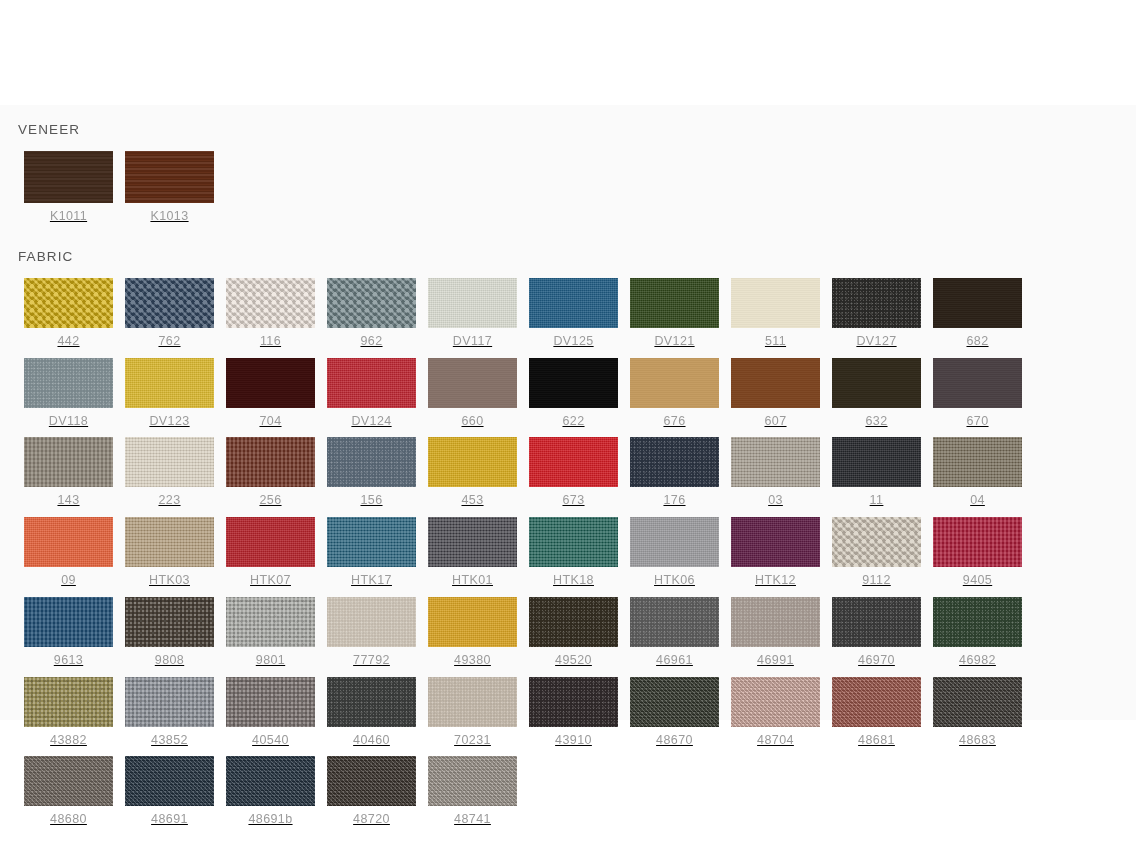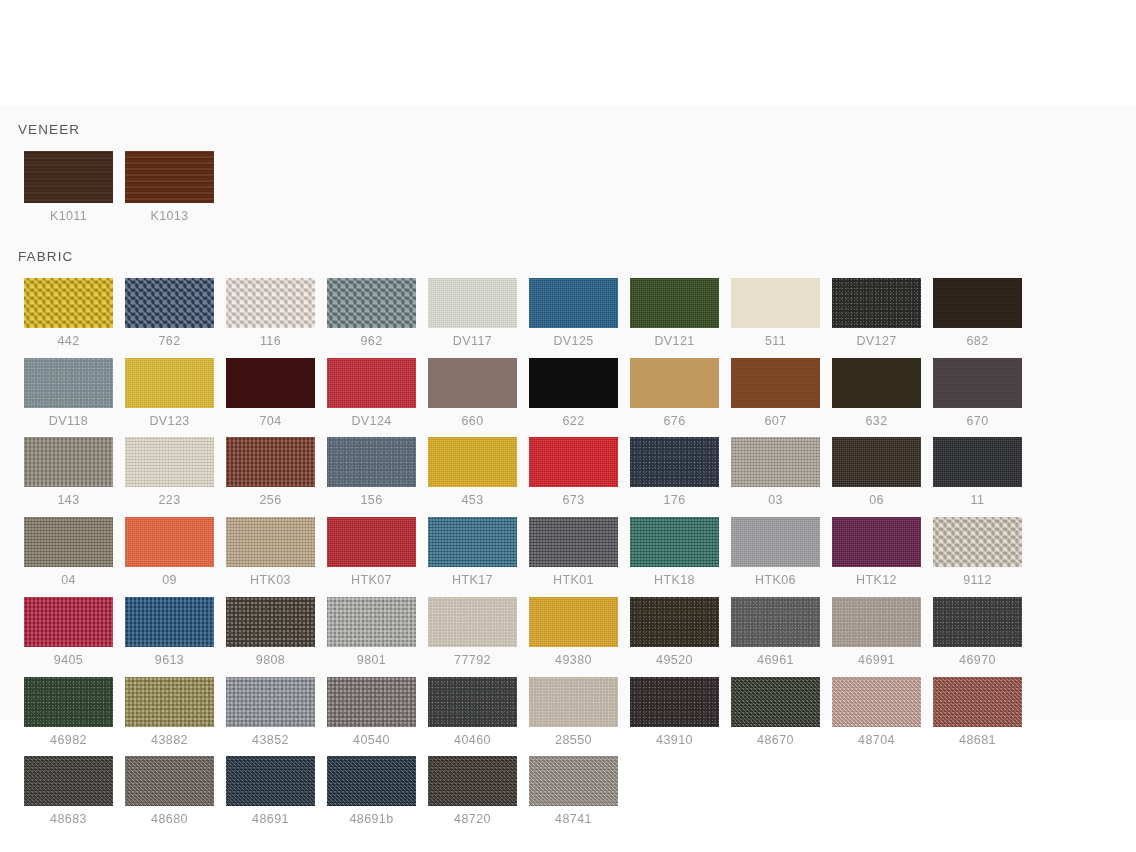--- a/index.html
+++ b/index.html
@@ -41,20 +41,21 @@
     margin-bottom: 14px;
     line-height: 1;
   }
 
   .section + .section { margin-top: 18px; }
 
   .swatch-grid {
     display: flex;
     flex-wrap: wrap;
     gap: 0px;
+    text-decoration: underline;
   }
 
   .swatch {
     width: 101px;
     margin-right: 0px;
     margin-bottom: 9px;
     text-align: center;
     background: transparent;
   }
 
@@ -301,24 +302,20 @@
             </div>
             <div class="swatch">
               <div class="chip tex-speckle" style="background-color: rgb(44, 52, 66);"></div>
               <div class="label">176</div>
             </div>
             <div class="swatch">
               <div class="chip tex-linen" style="background-color: rgb(155, 146, 133);"></div>
               <div class="label">03</div>
             </div>
             <div class="swatch">
-              <div class="chip tex-fine" style="background-color: rgb(46, 36, 28);"></div>
-              <div class="label">06</div>
-            </div>
-            <div class="swatch">
               <div class="chip tex-fine" style="background-color: rgb(36, 38, 42);"></div>
               <div class="label">11</div>
             </div>
             <div class="swatch">
               <div class="chip tex-linen" style="background-color: rgb(110, 100, 80);"></div>
               <div class="label">04</div>
             </div>
             <div class="swatch">
               <div class="chip tex-fine" style="background-color: rgb(226, 96, 58);"></div>
               <div class="label">09</div>
@@ -410,21 +407,21 @@
             <div class="swatch">
               <div class="chip tex-boucle" style="background-color: rgb(122, 114, 112);"></div>
               <div class="label">40540</div>
             </div>
             <div class="swatch">
               <div class="chip tex-speckle" style="background-color: rgb(58, 60, 59);"></div>
               <div class="label">40460</div>
             </div>
             <div class="swatch">
               <div class="chip tex-speckle" style="background-color: rgb(193, 182, 168);"></div>
-              <div class="label">28550</div>
+              <div class="label">70231</div>
             </div>
             <div class="swatch">
               <div class="chip tex-speckle" style="background-color: rgb(48, 41, 42);"></div>
               <div class="label">43910</div>
             </div>
             <div class="swatch">
               <div class="chip tex-tweed" style="background-color: rgb(51, 55, 44);"></div>
               <div class="label">48670</div>
             </div>
             <div class="swatch">

